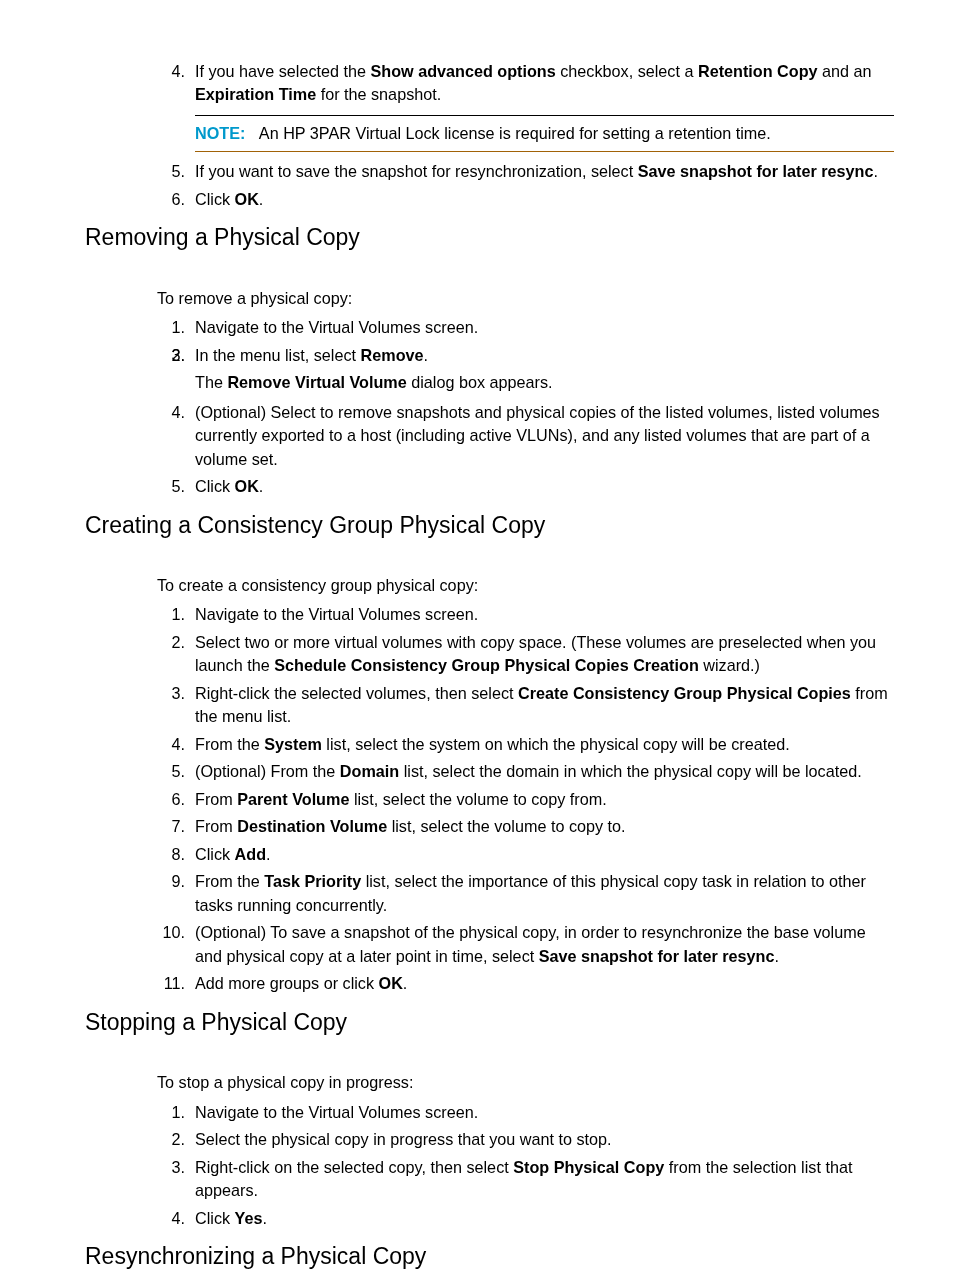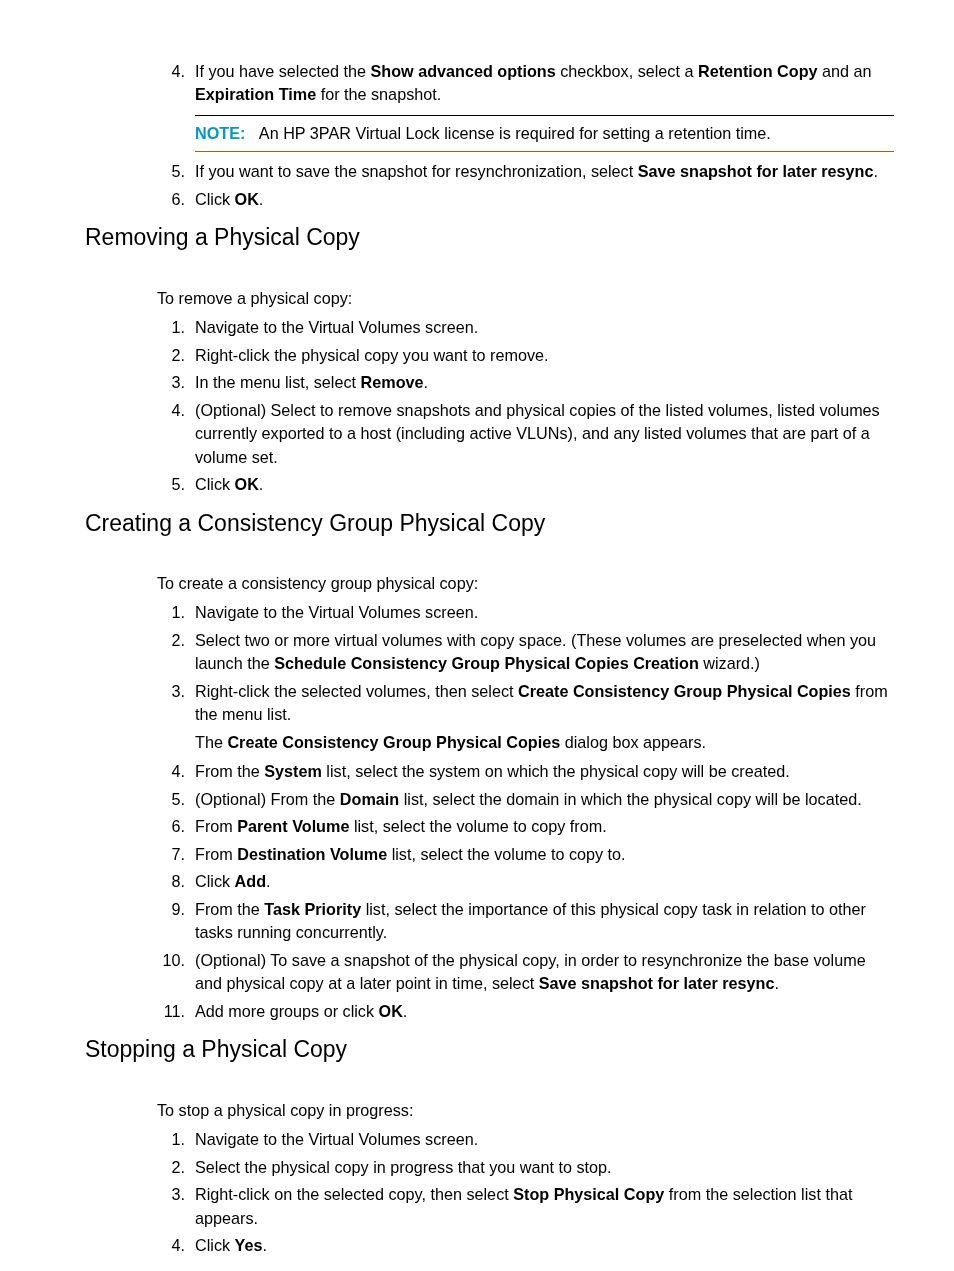--- a/index.html
+++ b/index.html
@@ -76,34 +76,34 @@
   <li>
     <span class="num">6.</span>
     <span>Click </span><b>OK</b><span>.</span>
   </li>
 </ol>
 
 <h2>Removing a Physical Copy</h2>
 <p class="intro">To remove a physical copy:</p>
 <ol>
   <li><span class="num">1.</span><span>Navigate to the Virtual Volumes screen.</span></li>
-  <li><span class="num">2.</span><span>Right-click the physical copy you want to remove.</span></li>
+  <li><span class="num">2.</span></li>
   <li><span class="num">3.</span><span>In the menu list, select </span><b>Remove</b><span>.</span>
+    <div class="sub"><span>The </span><b>Remove Virtual Volume</b><span> dialog box appears.</span></div>
   </li>
   <li><span class="num">4.</span><span>(Optional) Select to remove snapshots and physical copies of the listed volumes, listed volumes currently exported to a host (including active VLUNs), and any listed volumes that are part of a volume set.</span></li>
   <li><span class="num">5.</span><span>Click </span><b>OK</b><span>.</span></li>
 </ol>
 
 <h2>Creating a Consistency Group Physical Copy</h2>
 <p class="intro">To create a consistency group physical copy:</p>
 <ol>
   <li><span class="num">1.</span><span>Navigate to the Virtual Volumes screen.</span></li>
   <li><span class="num">2.</span><span>Select two or more virtual volumes with copy space. (These volumes are preselected when you launch the </span><b>Schedule Consistency Group Physical Copies Creation</b><span> wizard.)</span></li>
   <li><span class="num">3.</span><span>Right-click the selected volumes, then select </span><b>Create Consistency Group Physical Copies</b><span> from the menu list.</span>
-    <div class="sub"><span>The </span><b>Create Consistency Group Physical Copies</b><span> dialog box appears.</span></div>
   </li>
   <li><span class="num">4.</span><span>From the </span><b>System</b><span> list, select the system on which the physical copy will be created.</span></li>
   <li><span class="num">5.</span><span>(Optional) From the </span><b>Domain</b><span> list, select the domain in which the physical copy will be located.</span></li>
   <li><span class="num">6.</span><span>From </span><b>Parent Volume</b><span> list, select the volume to copy from.</span></li>
   <li><span class="num">7.</span><span>From </span><b>Destination Volume</b><span> list, select the volume to copy to.</span></li>
   <li><span class="num">8.</span><span>Click </span><b>Add</b><span>.</span></li>
   <li><span class="num">9.</span><span>From the </span><b>Task Priority</b><span> list, select the importance of this physical copy task in relation to other tasks running concurrently.</span></li>
   <li><span class="num">10.</span><span>(Optional) To save a snapshot of the physical copy, in order to resynchronize the base volume and physical copy at a later point in time, select </span><b>Save snapshot for later resync</b><span>.</span></li>
   <li><span class="num">11.</span><span>Add more groups or click </span><b>OK</b><span>.</span></li>
 </ol>

